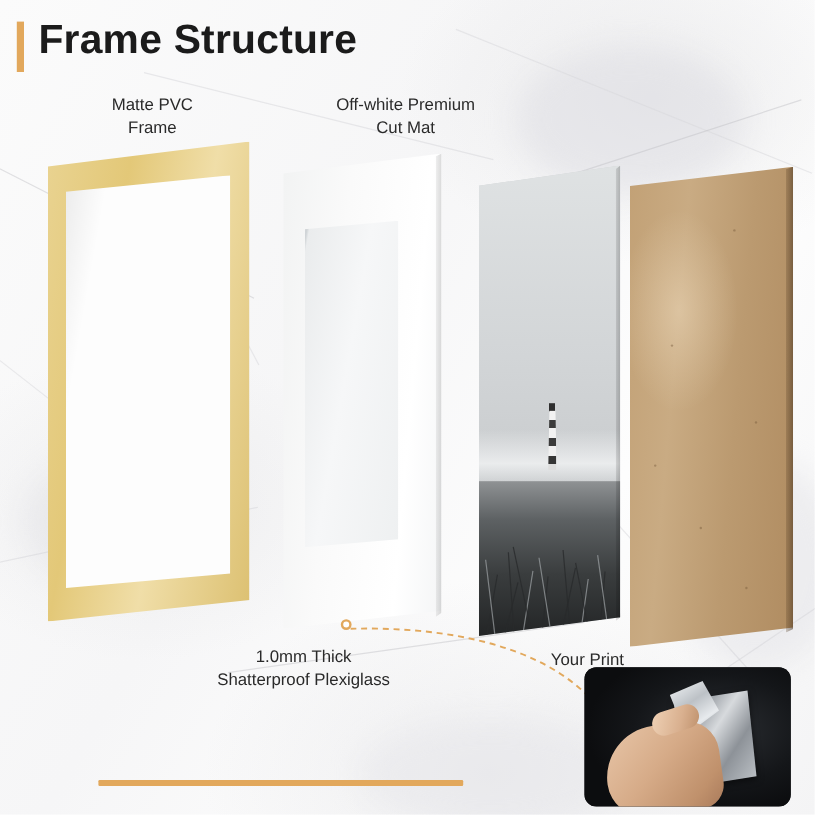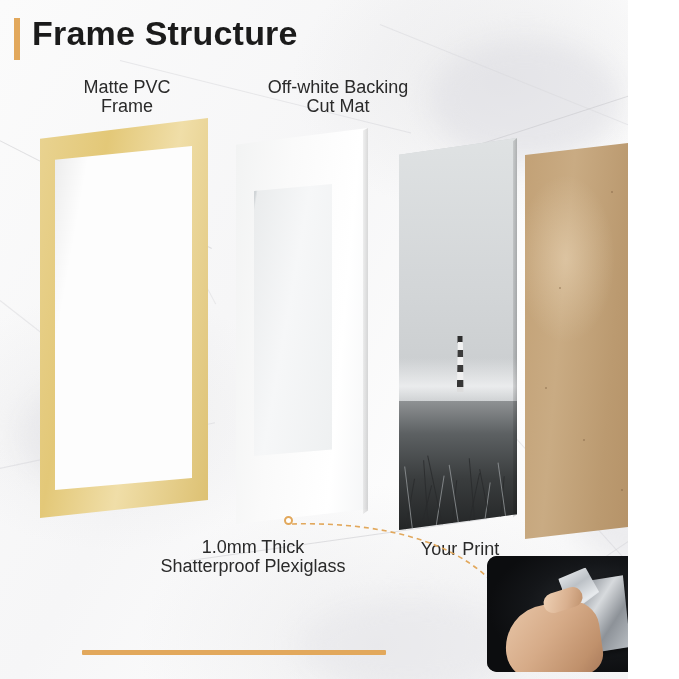--- a/index.html
+++ b/index.html
@@ -5,21 +5,21 @@
   html, body {
     margin: 0;
     padding: 0;
   }
   body {
     font-family: "Liberation Sans", sans-serif;
     background: #ffffff;
   }
   #page {
     position: relative;
-    width: 628px;
+    width: 679px;
     height: 679px;
     overflow: hidden;
     background:
       radial-gradient(ellipse 300px 200px at 80% 12%, rgba(224,224,226,0.55) 0%, rgba(255,255,255,0) 70%),
       radial-gradient(ellipse 260px 180px at 18% 62%, rgba(226,226,228,0.45) 0%, rgba(255,255,255,0) 72%),
       radial-gradient(ellipse 340px 230px at 60% 95%, rgba(222,222,225,0.5) 0%, rgba(255,255,255,0) 70%),
       linear-gradient(120deg, #fbfbfb 0%, #f6f6f7 40%, #fdfdfd 70%, #f4f4f5 100%);
   }
 
   
@@ -57,21 +57,21 @@
     font-weight: bold;
     color: #1b1b1b;
     letter-spacing: 0.2px;
     white-space: nowrap;
   }
 
   
   .label {
     position: absolute;
     text-align: center;
-    font-size: 18px;
+    font-size: 14px;
     color: #2a2a2a;
     line-height: 19px;
     white-space: pre-line;
   }
 
   
   #frame-layer {
     position: absolute;
     left: 40px;
     top: 118px;
@@ -368,23 +368,23 @@
   <div class="vein" style="left:190px;top:560px;width:300px;transform:rotate(-8deg);"></div>
   <div class="vein soft" style="left:500px;top:420px;width:220px;transform:rotate(48deg);"></div>
   <div class="vein faint" style="left:150px;top:180px;width:140px;transform:rotate(62deg);"></div>
   <div class="vein soft" style="left:600px;top:560px;width:160px;transform:rotate(-34deg);"></div>
 
   <div id="header-bar"></div>
   <div id="title">Frame Structure</div>
 
   <div class="label" style="left:52px;top:78px;width:150px;">Matte PVC
 Frame</div>
-  <div class="label" style="left:248px;top:78px;width:180px;">Off-white Backing
+  <div class="label" style="left:248px;top:78px;width:180px;">Off-white Premium
 Cut Mat</div>
-  <div class="label" style="left:400px;top:540px;width:120px;">Your Print</div>
+  <div class="label" style="left:400px;top:540px;width:120px;text-align:right;">Your Print</div>
   <div class="label" style="left:128px;top:538px;width:250px;">1.0mm Thick
 Shatterproof Plexiglass</div>
 
   <div id="frame-layer">
     <div id="frame-shape"></div>
     <div id="frame-inner">
       <div id="frame-inner-shade"></div>
     </div>
   </div>
 

